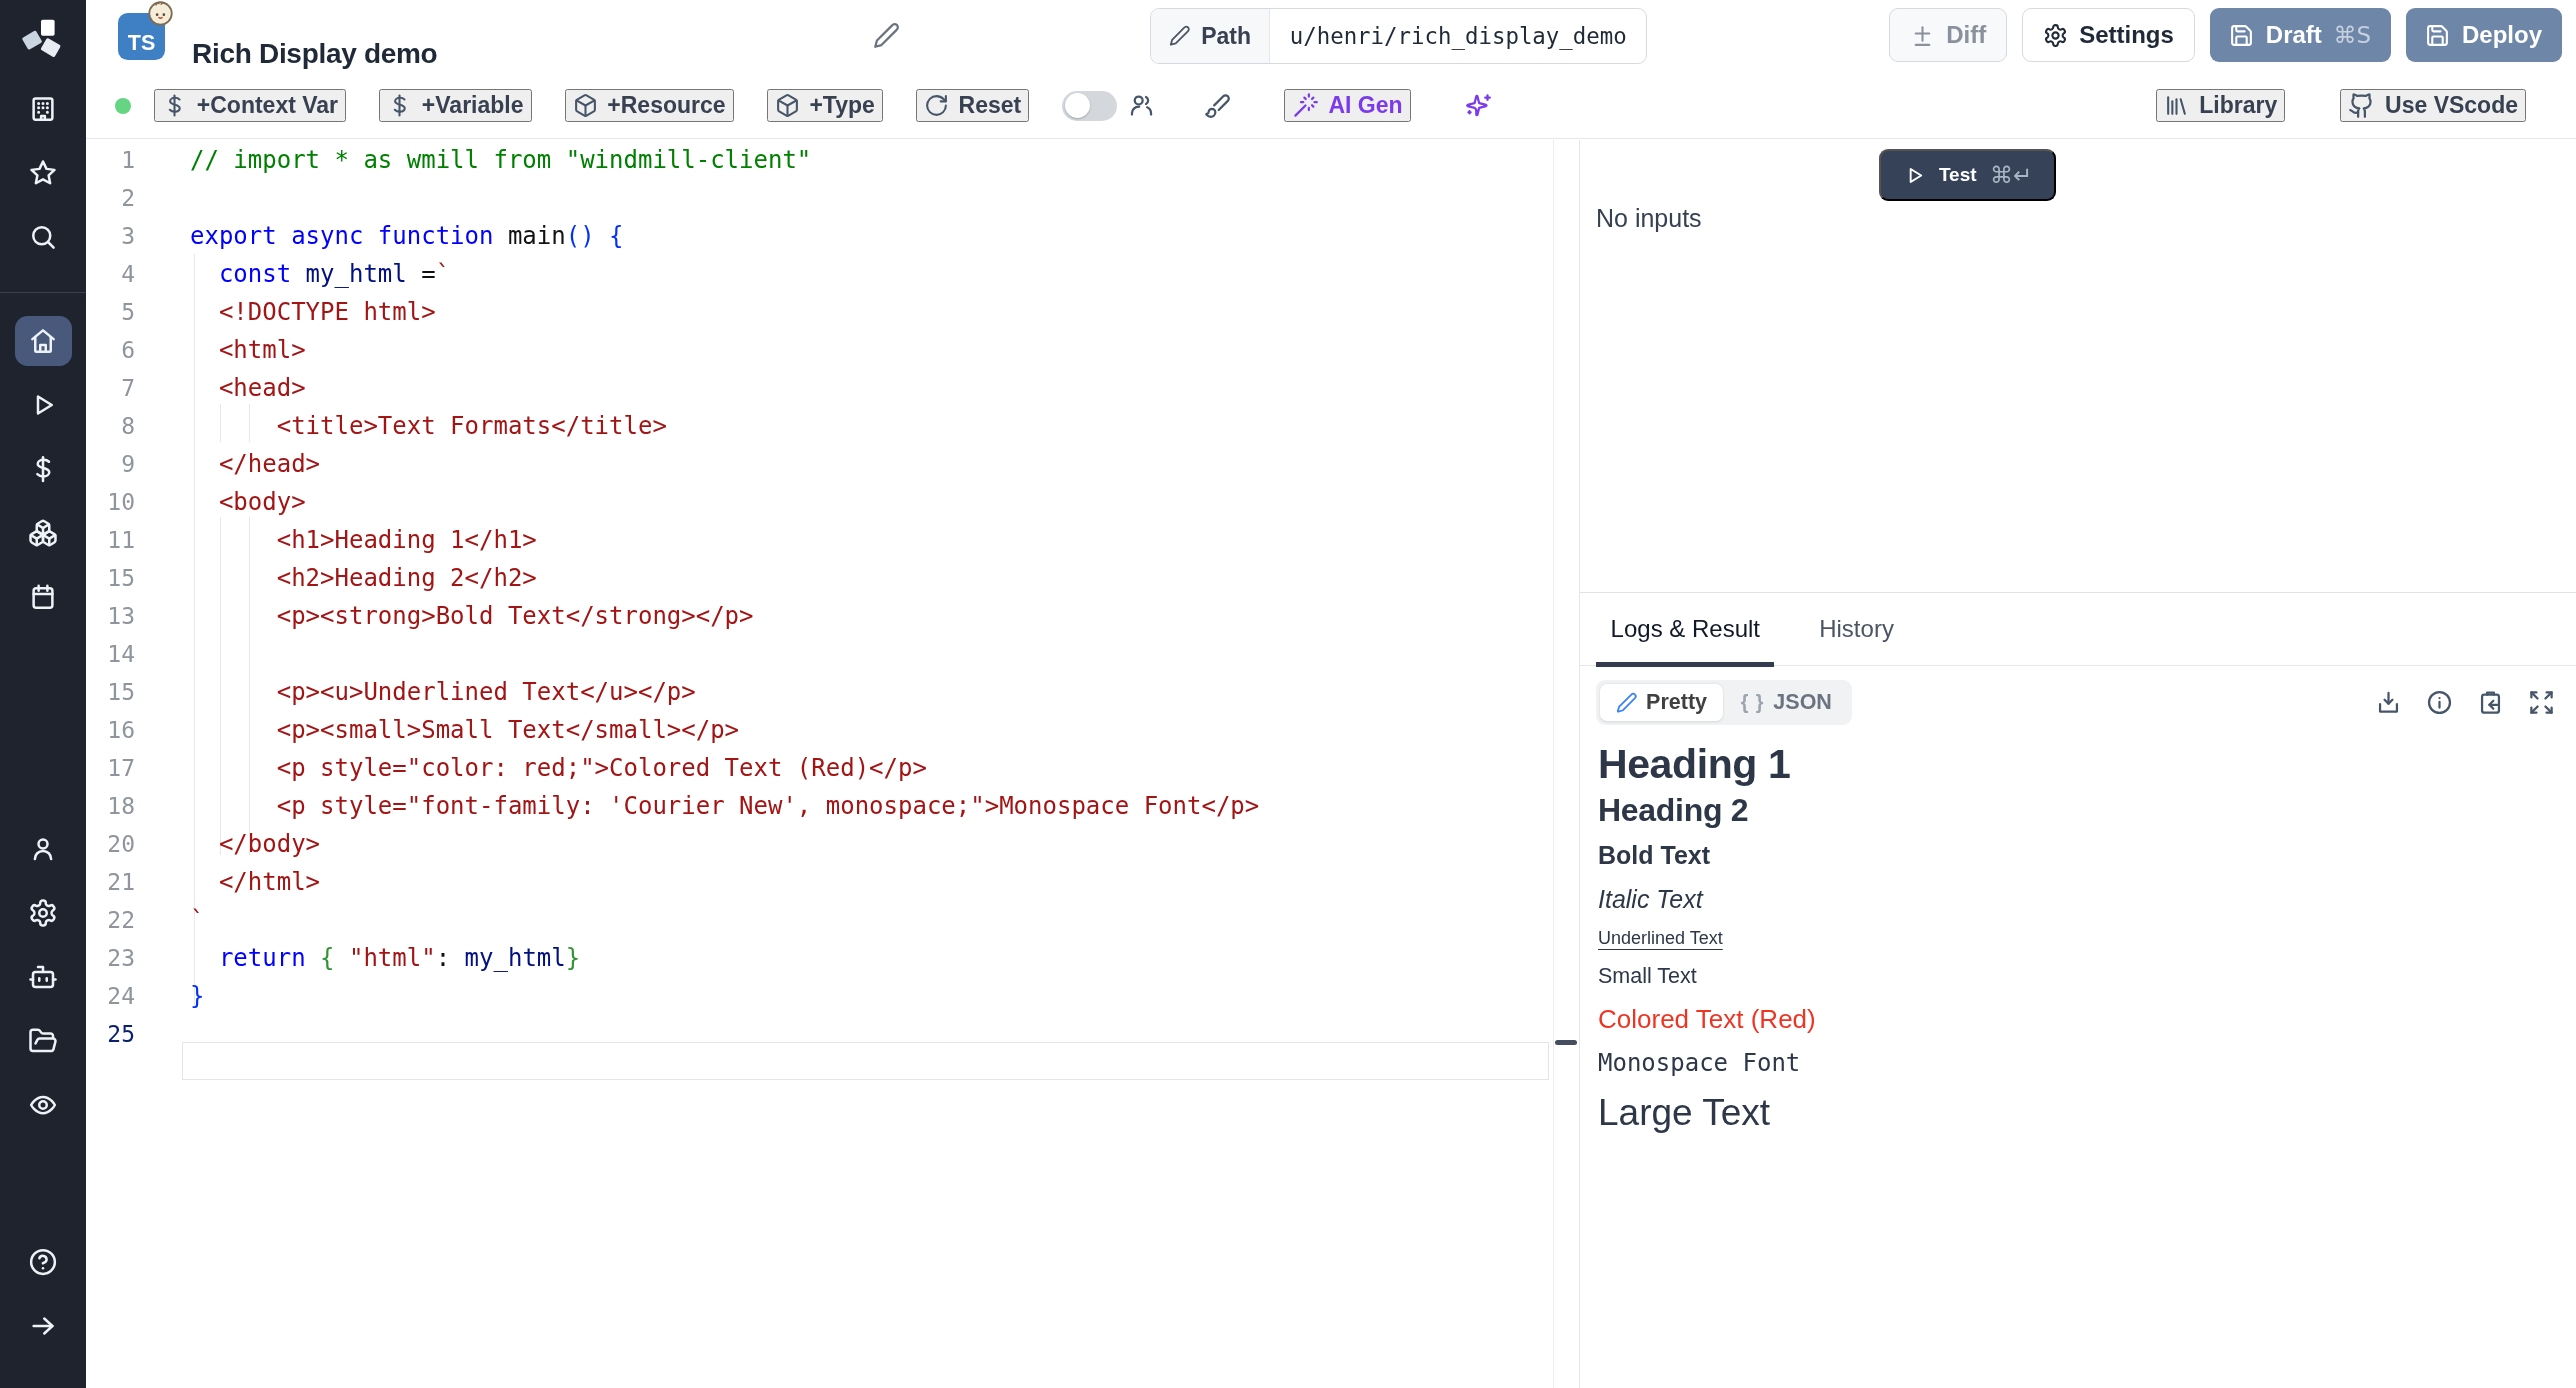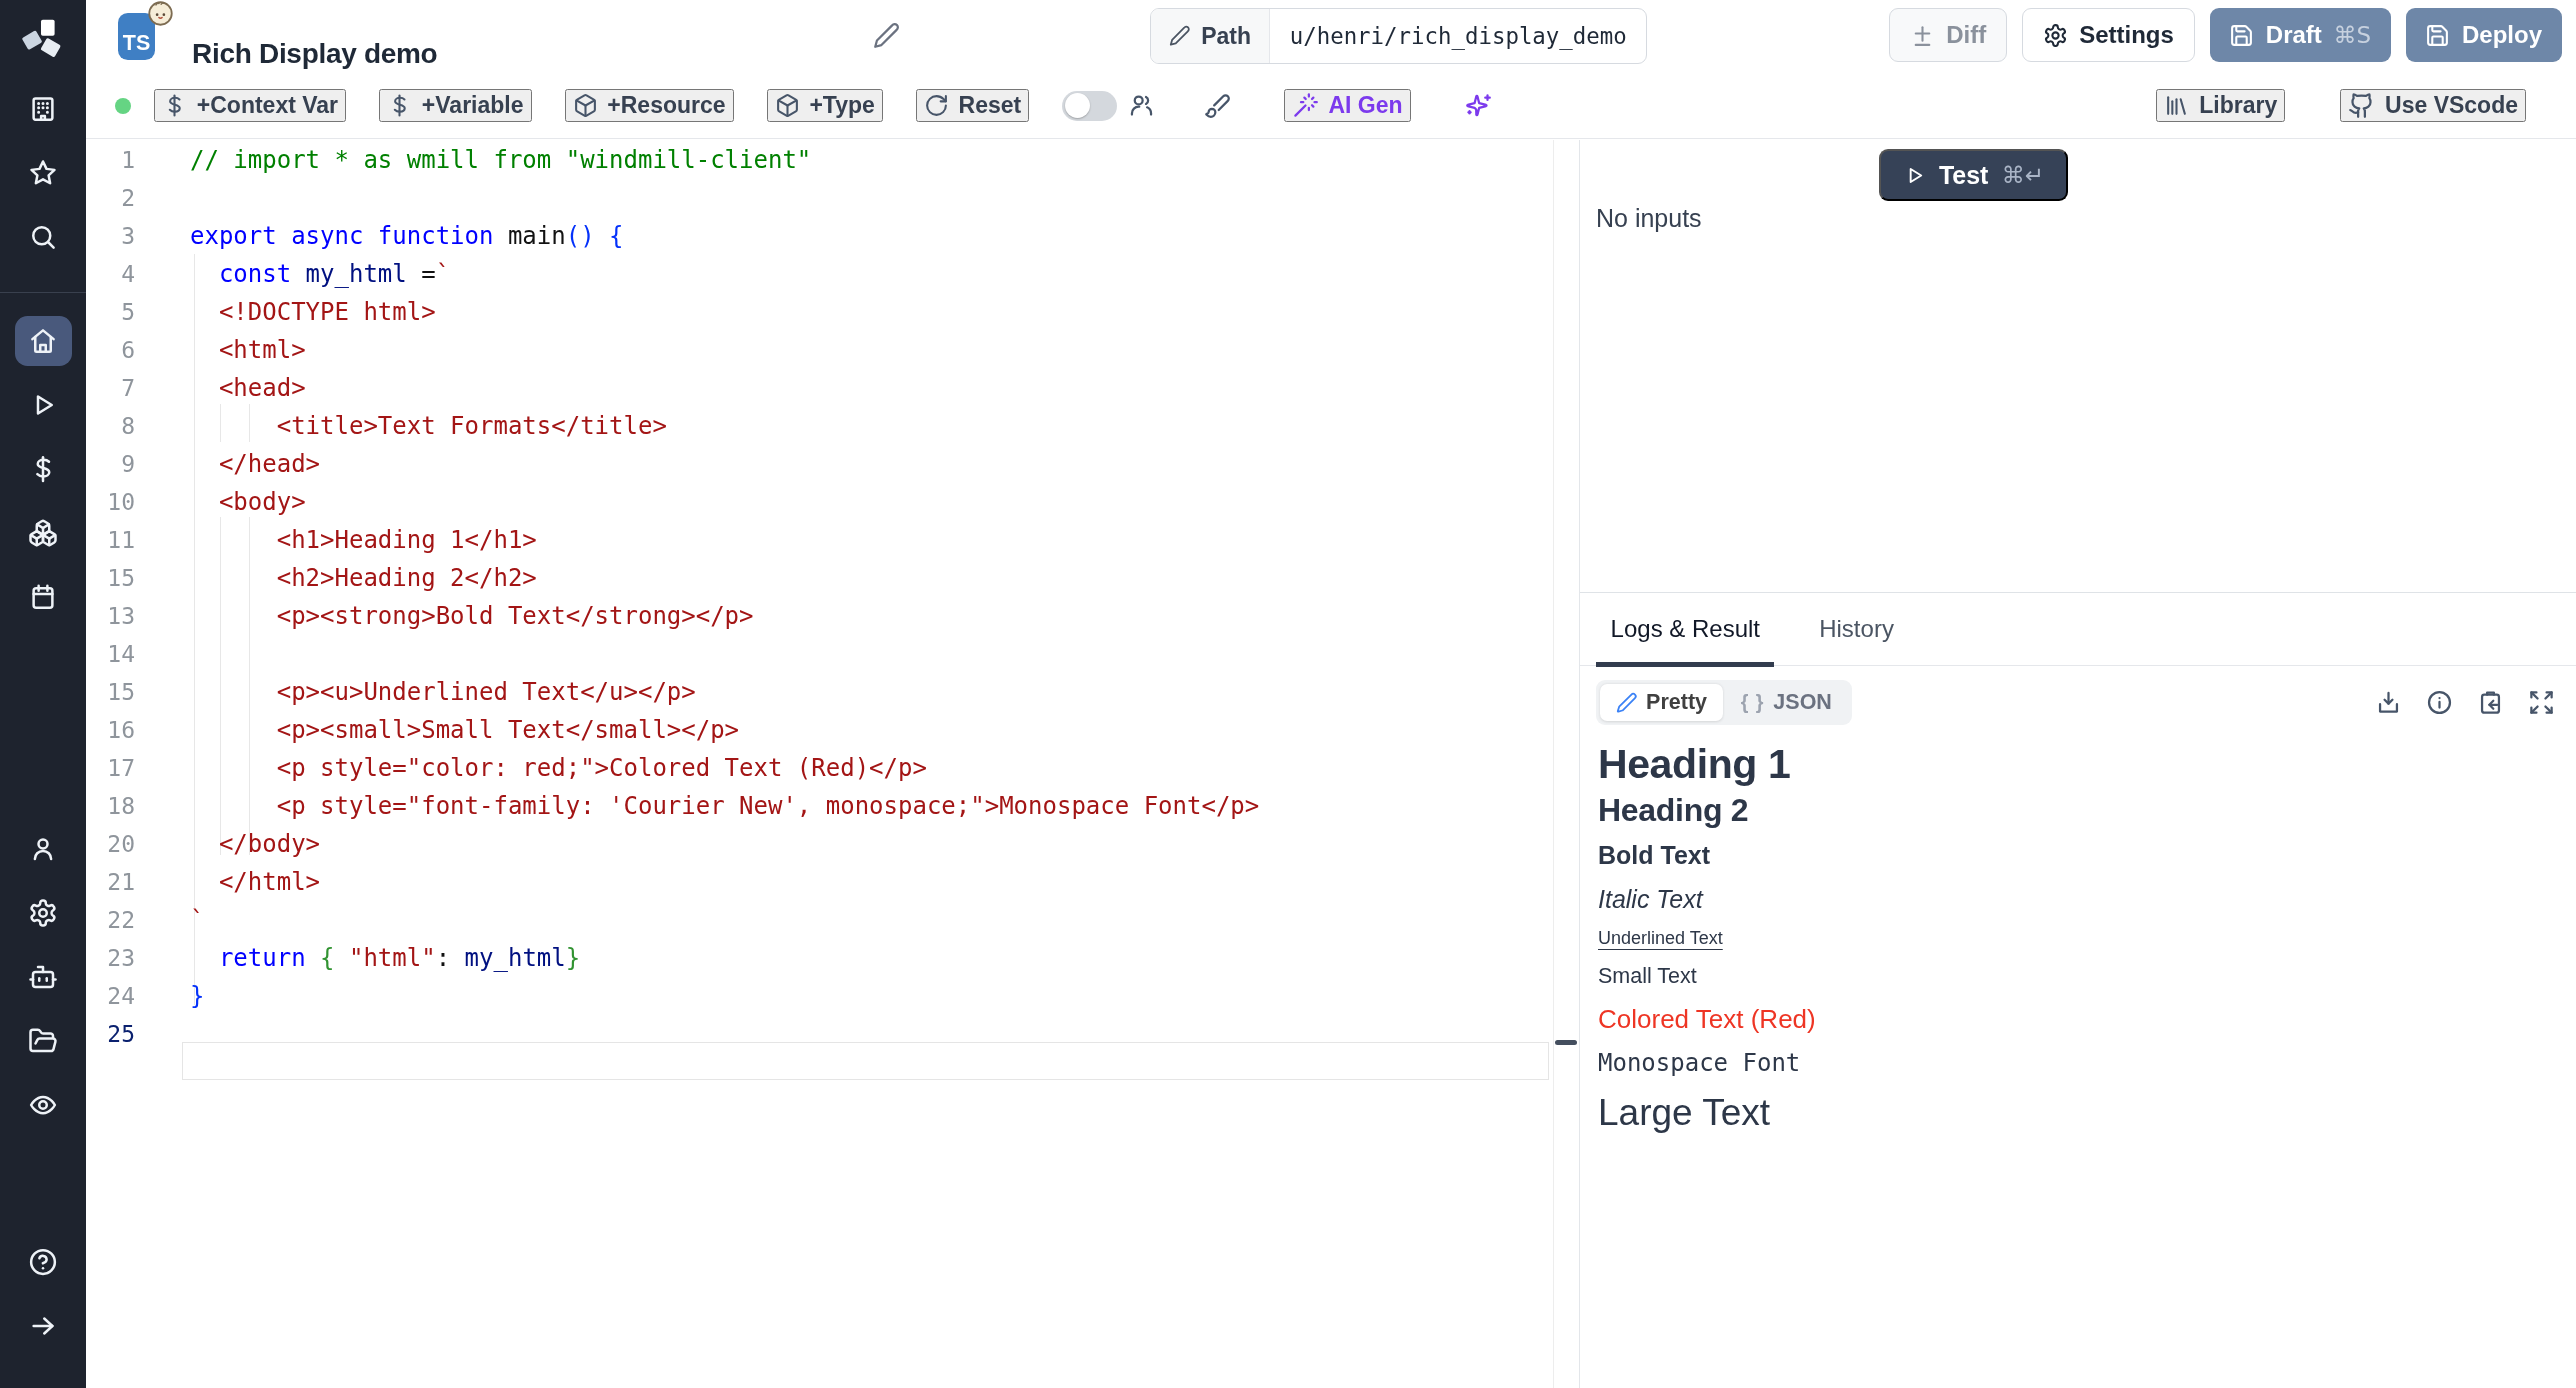--- a/index.html
+++ b/index.html
@@ -18,21 +18,21 @@
   .sgroup{display:flex;flex-direction:column;align-items:center;width:100%;}
   .si{width:57px;height:64px;display:flex;align-items:center;justify-content:center;color:#eef2f7;border-radius:12.5px;}
   .si .ic{width:30px;height:30px;}
   .si.active{background:#49597c;height:50px;margin:7.2px 0;}
   .sdivider{width:86px;height:0.9px;background:#39404e;margin:23px 0 16px;}
   .sgap{height:188px;flex:none;}
   .sspacer{flex:1;}
 
   
   #header{position:absolute;left:86px;top:0;width:2490px;height:73px;background:#fff;}
-  #ts-badge{position:absolute;left:32px;top:12.5px;width:37px;height:47px;background:#3f7fc4;border-radius:9.8px;
+  #ts-badge{position:absolute;left:32px;top:12.5px;width:47px;height:47px;background:#3f7fc4;border-radius:9.8px;
             display:flex;align-items:flex-end;justify-content:center;color:#fff;font-weight:700;font-size:21.5px;padding-bottom:3.6px;box-sizing:border-box;}
   #bun-badge{position:absolute;left:61px;top:0px;width:27px;height:27px;}
   #page-title{position:absolute;left:106px;top:19.7px;font-size:28px;font-weight:700;color:#1f2937;letter-spacing:-0.3px;}
   #title-edit{position:absolute;left:787px;top:21.5px;color:#6b7280;}
   .path-group{position:absolute;left:1064px;top:8px;height:54px;display:flex;align-items:stretch;
               border:0.9px solid #d6dae0;border-radius:9px;overflow:hidden;background:#fff;}
   .path-label{display:flex;align-items:center;gap:10.7px;background:#f7f8f9;padding:0 18px;border-right:0.9px solid #e5e7eb;
               font-size:23px;font-weight:600;color:#374151;}
   .path-label .ic{color:#4b5563;}
   .path-value{display:flex;align-items:center;padding:0 19.7px;font-family:"DejaVu Sans Mono",monospace;font-size:22.4px;color:#1f2937;min-width:322px;}
@@ -71,21 +71,21 @@
   .iguide{position:absolute;width:0.9px;background:#e7e7e7;}
   #cur-line{position:absolute;left:96px;right:3.6px;top:902px;height:38px;border:1.8px solid #e5e5e5;box-sizing:border-box;}
   #splitter-v{position:relative;width:25px;height:100%;background:#fff;}
   #v-handle{position:absolute;left:0.9px;top:900px;width:22.4px;height:5.4px;border-radius:2.7px;background:#444e5e;}
 
   
   #right-panel{flex:1;height:100%;border-left:1.8px solid #e3e6ea;display:flex;flex-direction:column;box-sizing:border-box;background:#fff;}
   #io-panel{position:relative;height:452px;flex:none;}
   #test-btn{position:absolute;left:299px;top:9px;height:52px;background:#364257;border-radius:9px;
             display:flex;align-items:center;gap:13.4px;padding:0 21.5px;color:#fff;}
-  #test-btn .lbl{font-size:25px;font-weight:700;}
+  #test-btn .lbl{font-size:19px;font-weight:700;}
   #test-btn .kbd{color:#a9b4c6;font-size:23px;font-family:"DejaVu Sans",sans-serif;}
   #no-inputs{position:absolute;left:16px;top:64px;font-size:25px;color:#374151;}
   #logs-panel{flex:1;border-top:1.8px solid #dfe3e7;display:flex;flex-direction:column;}
   #tabs-row{height:73px;flex:none;display:flex;align-items:stretch;gap:52px;padding-left:27px;border-bottom:1.8px solid #e5e7eb;box-sizing:border-box;}
   .tab{display:flex;align-items:center;font-size:24px;color:#4b5563;position:relative;padding:0 3.6px;}
   .tab.active{color:#111827;font-weight:500;}
   .tab.active::after{content:"";position:absolute;left:-10.7px;right:-10.7px;bottom:-1.8px;height:4.5px;background:#323c4e;}
   #result-bar{display:flex;align-items:center;padding:14.3px 21.5px 5.4px 16px;}
   .seg{display:flex;align-items:center;background:#f0f2f4;border-radius:9px;padding:3.6px;gap:1.8px;}
   .seg-opt{display:flex;align-items:center;gap:9px;font-size:21.5px;font-weight:600;border-radius:7.2px;padding:6.3px 16px;color:#6b7280;}

